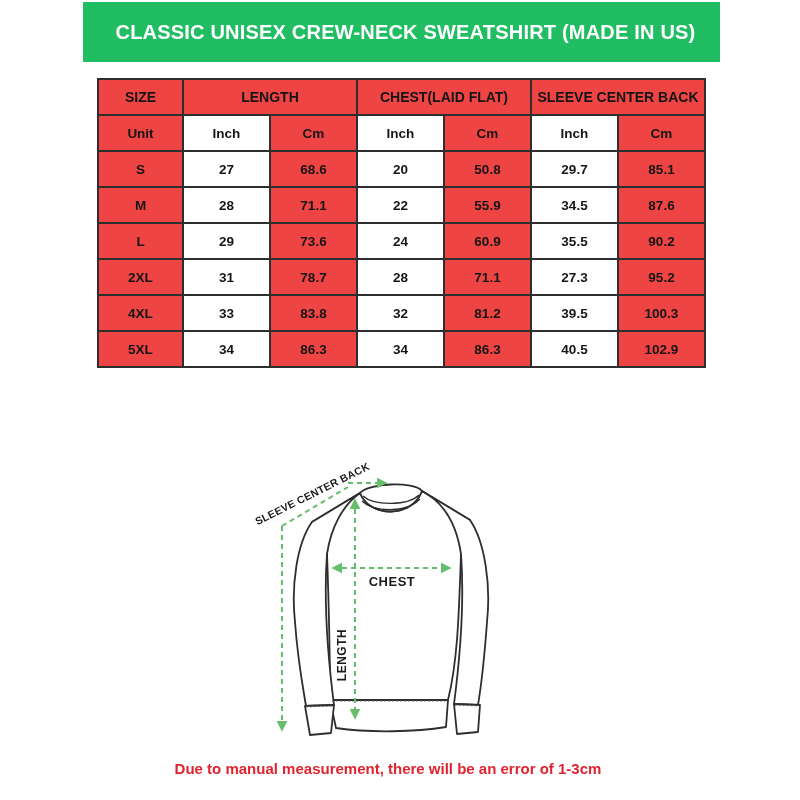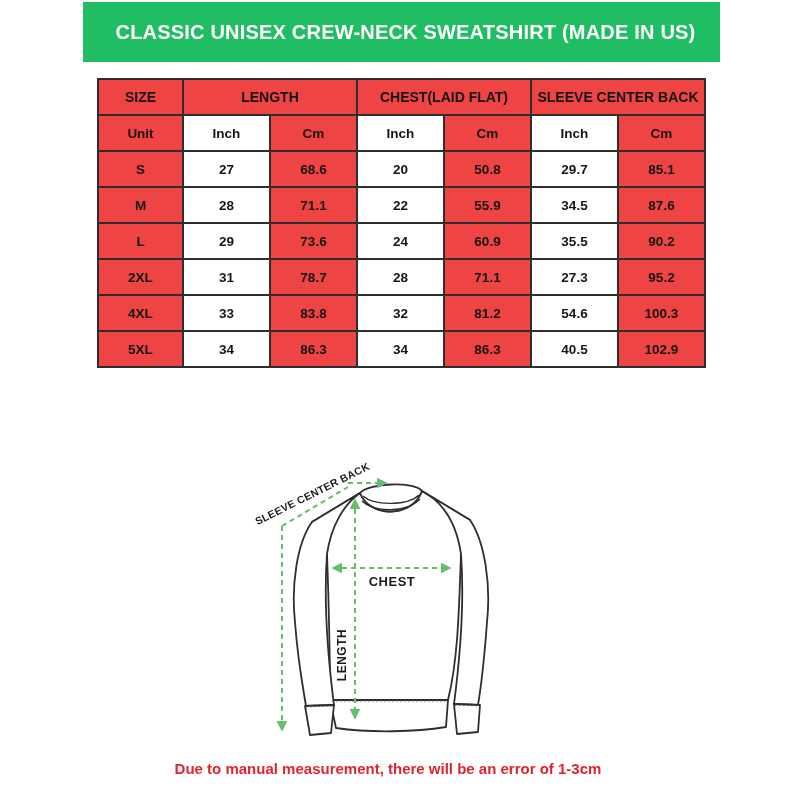--- a/index.html
+++ b/index.html
@@ -127,21 +127,21 @@
           <td class="shade">71.1</td>
           <td>27.3</td>
           <td class="shade">95.2</td>
         </tr>
         <tr>
           <td class="shade">4XL</td>
           <td>33</td>
           <td class="shade">83.8</td>
           <td>32</td>
           <td class="shade">81.2</td>
-          <td>54.6</td>
+          <td>39.5</td>
           <td class="shade">100.3</td>
         </tr>
         <tr>
           <td class="shade">5XL</td>
           <td>34</td>
           <td class="shade">86.3</td>
           <td>34</td>
           <td class="shade">86.3</td>
           <td>40.5</td>
           <td class="shade">102.9</td>

